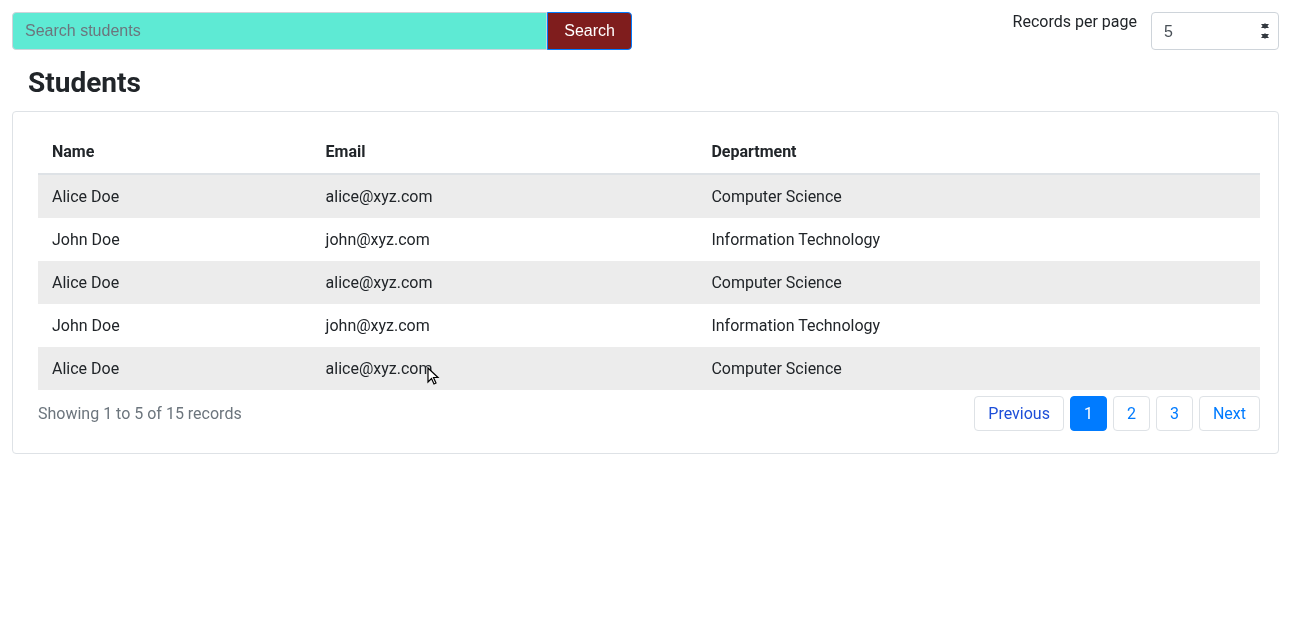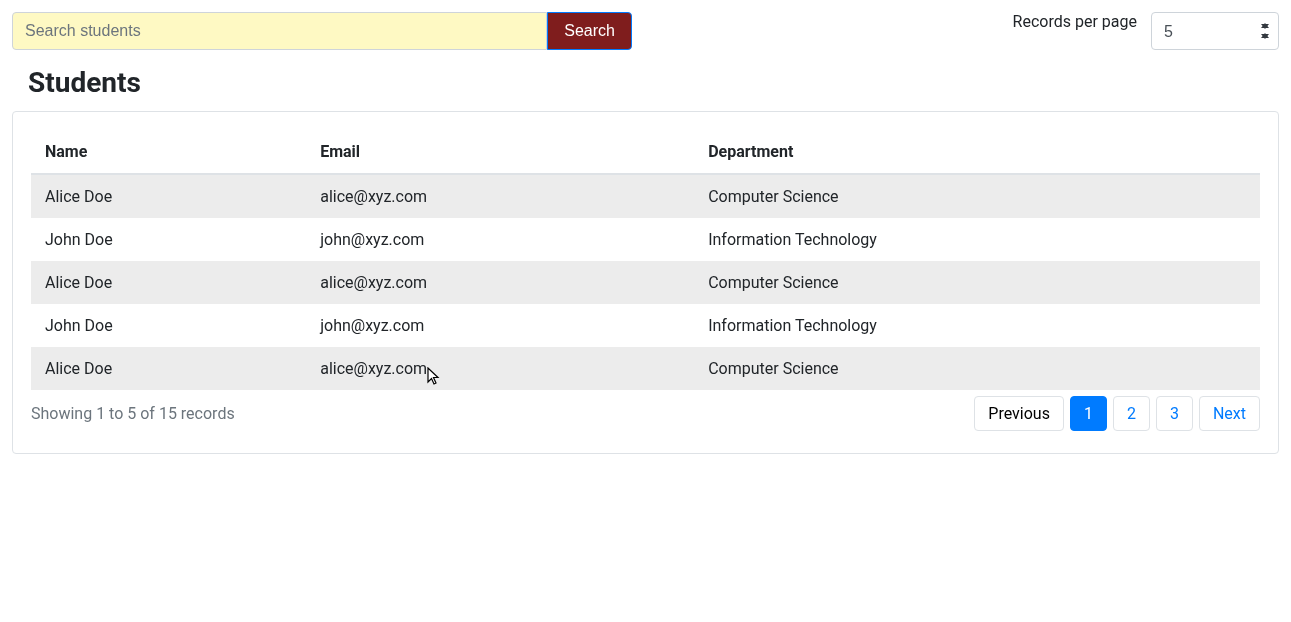--- a/index.html
+++ b/index.html
@@ -24,21 +24,21 @@
     display: flex;
     width: 620px;
     max-width: 50%;
   }
   .form-control {
     flex: 1;
     height: 38px;
     padding: 6px 12px;
     font-size: 16px;
     color: #495057;
-    background: #fef9c3;
+    background: #5eead4;
     border: 1px solid #ced4da;
     border-radius: 4px 0 0 4px;
     outline: none;
   }
   .form-control::placeholder { color: #6c757d; }
   .btn-primary {
     background: #7f1d1d;
     color: #fff;
     border: 1px solid #007bff;
     padding: 6px 16px;
@@ -114,21 +114,21 @@
     transform: translateY(3px);
   }
   h2.page-title {
     font-size: 28px;
     font-weight: 700;
     margin: 0 0 12px 16px;
   }
   .card {
     border: 1px solid #dee2e6;
     border-radius: 4px;
-    padding: 18px 18px 22px 18px;
+    padding: 18px 18px 22px 25px;
   }
   table.table {
     width: 100%;
     border-collapse: collapse;
     font-size: 16px;
   }
   table.table th, table.table td {
     text-align: left;
     padding: 12px 14px;
     vertical-align: middle;
@@ -165,21 +165,21 @@
     padding: 7px 13px;
     font-size: 16px;
     color: #007bff;
     background: #fff;
     border: 1px solid #dee2e6;
     border-radius: 4px;
     text-decoration: none;
     cursor: pointer;
   }
   .page-item.disabled .page-link {
-    color: #000000;
+    color: #1d4ed8;
     cursor: default;
     background: #fff;
   }
   .page-item.active .page-link {
     background: #007bff;
     border-color: #007bff;
     color: #fff;
   }
   .cursor {
     position: absolute;

